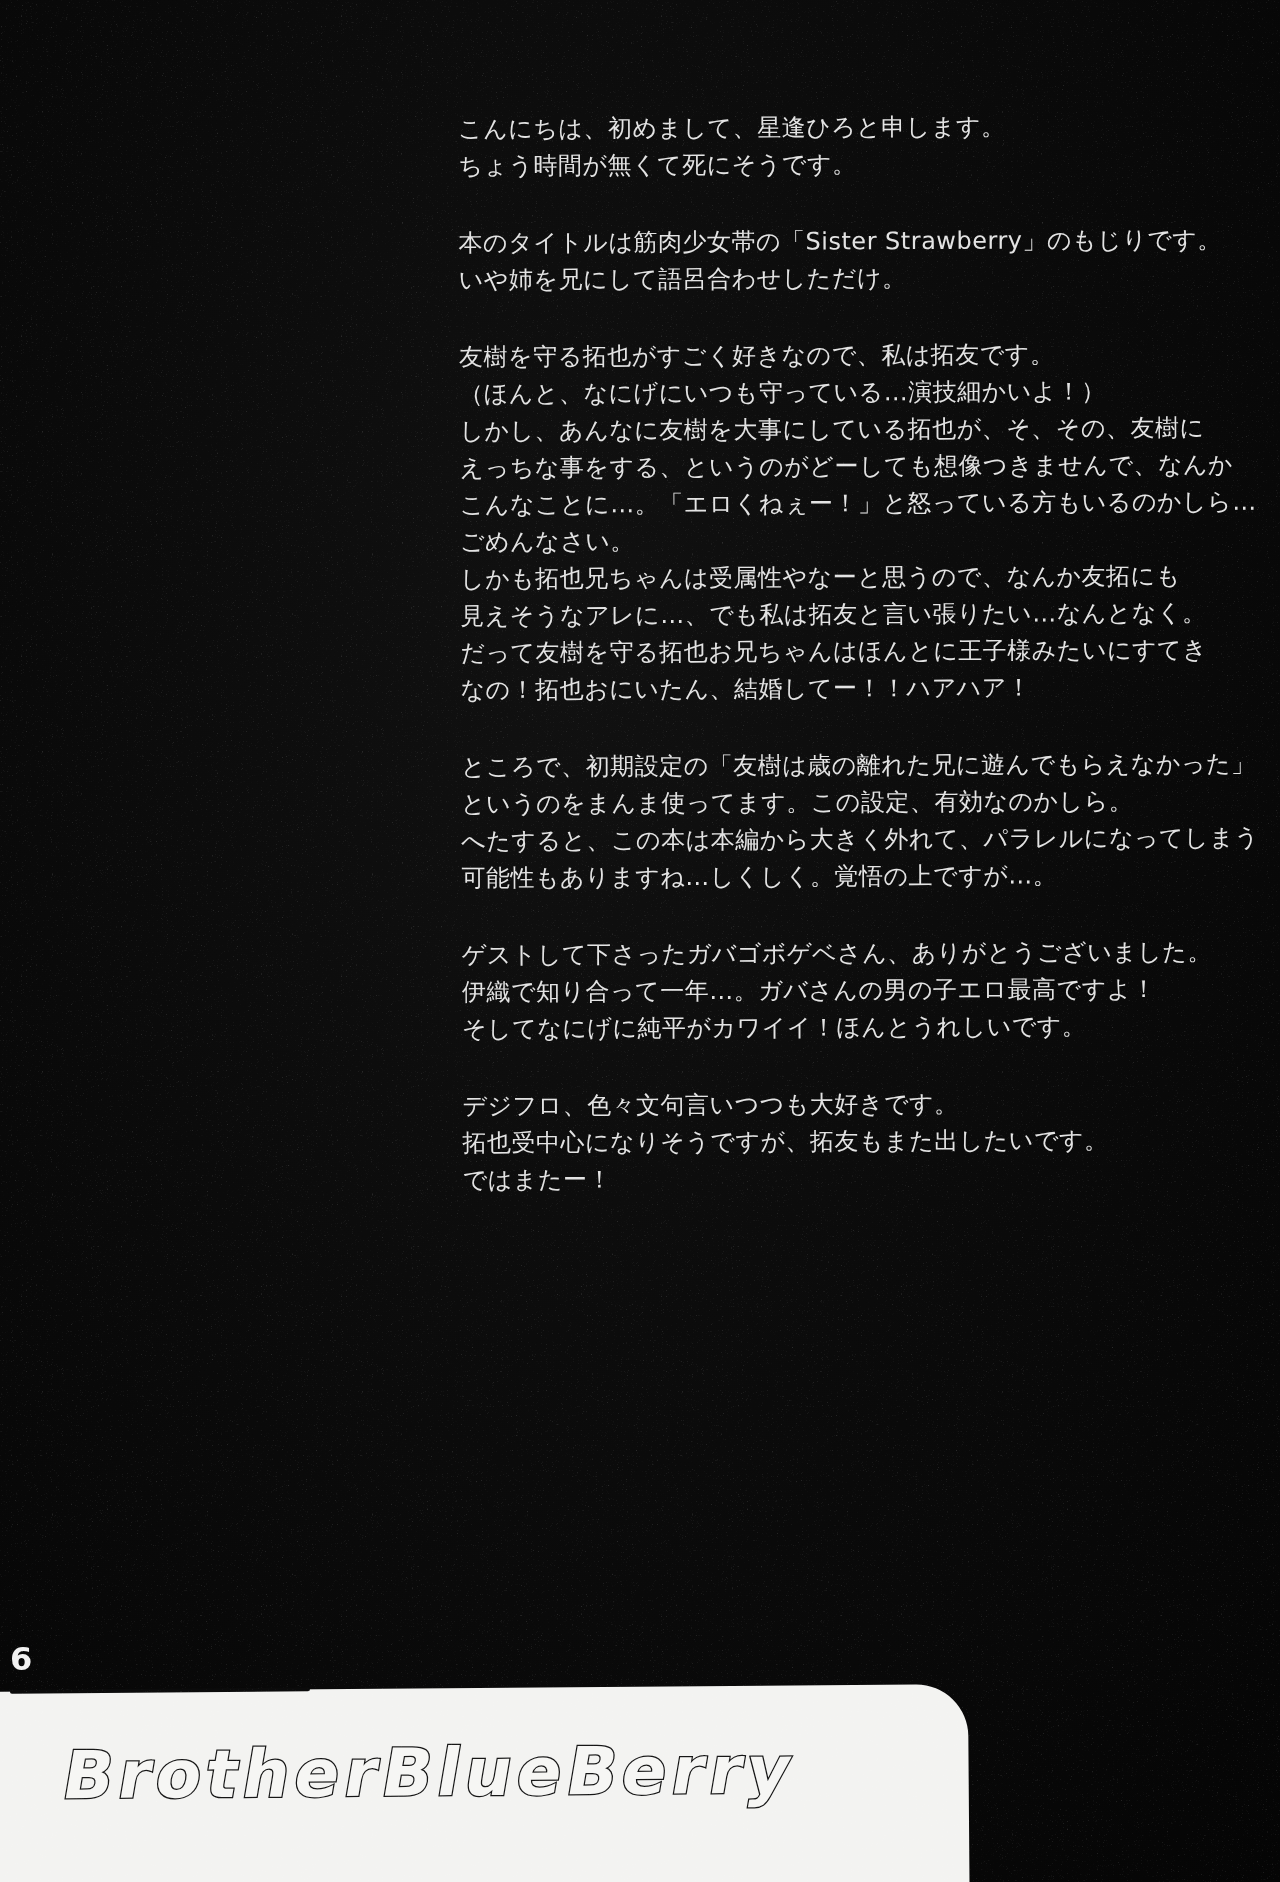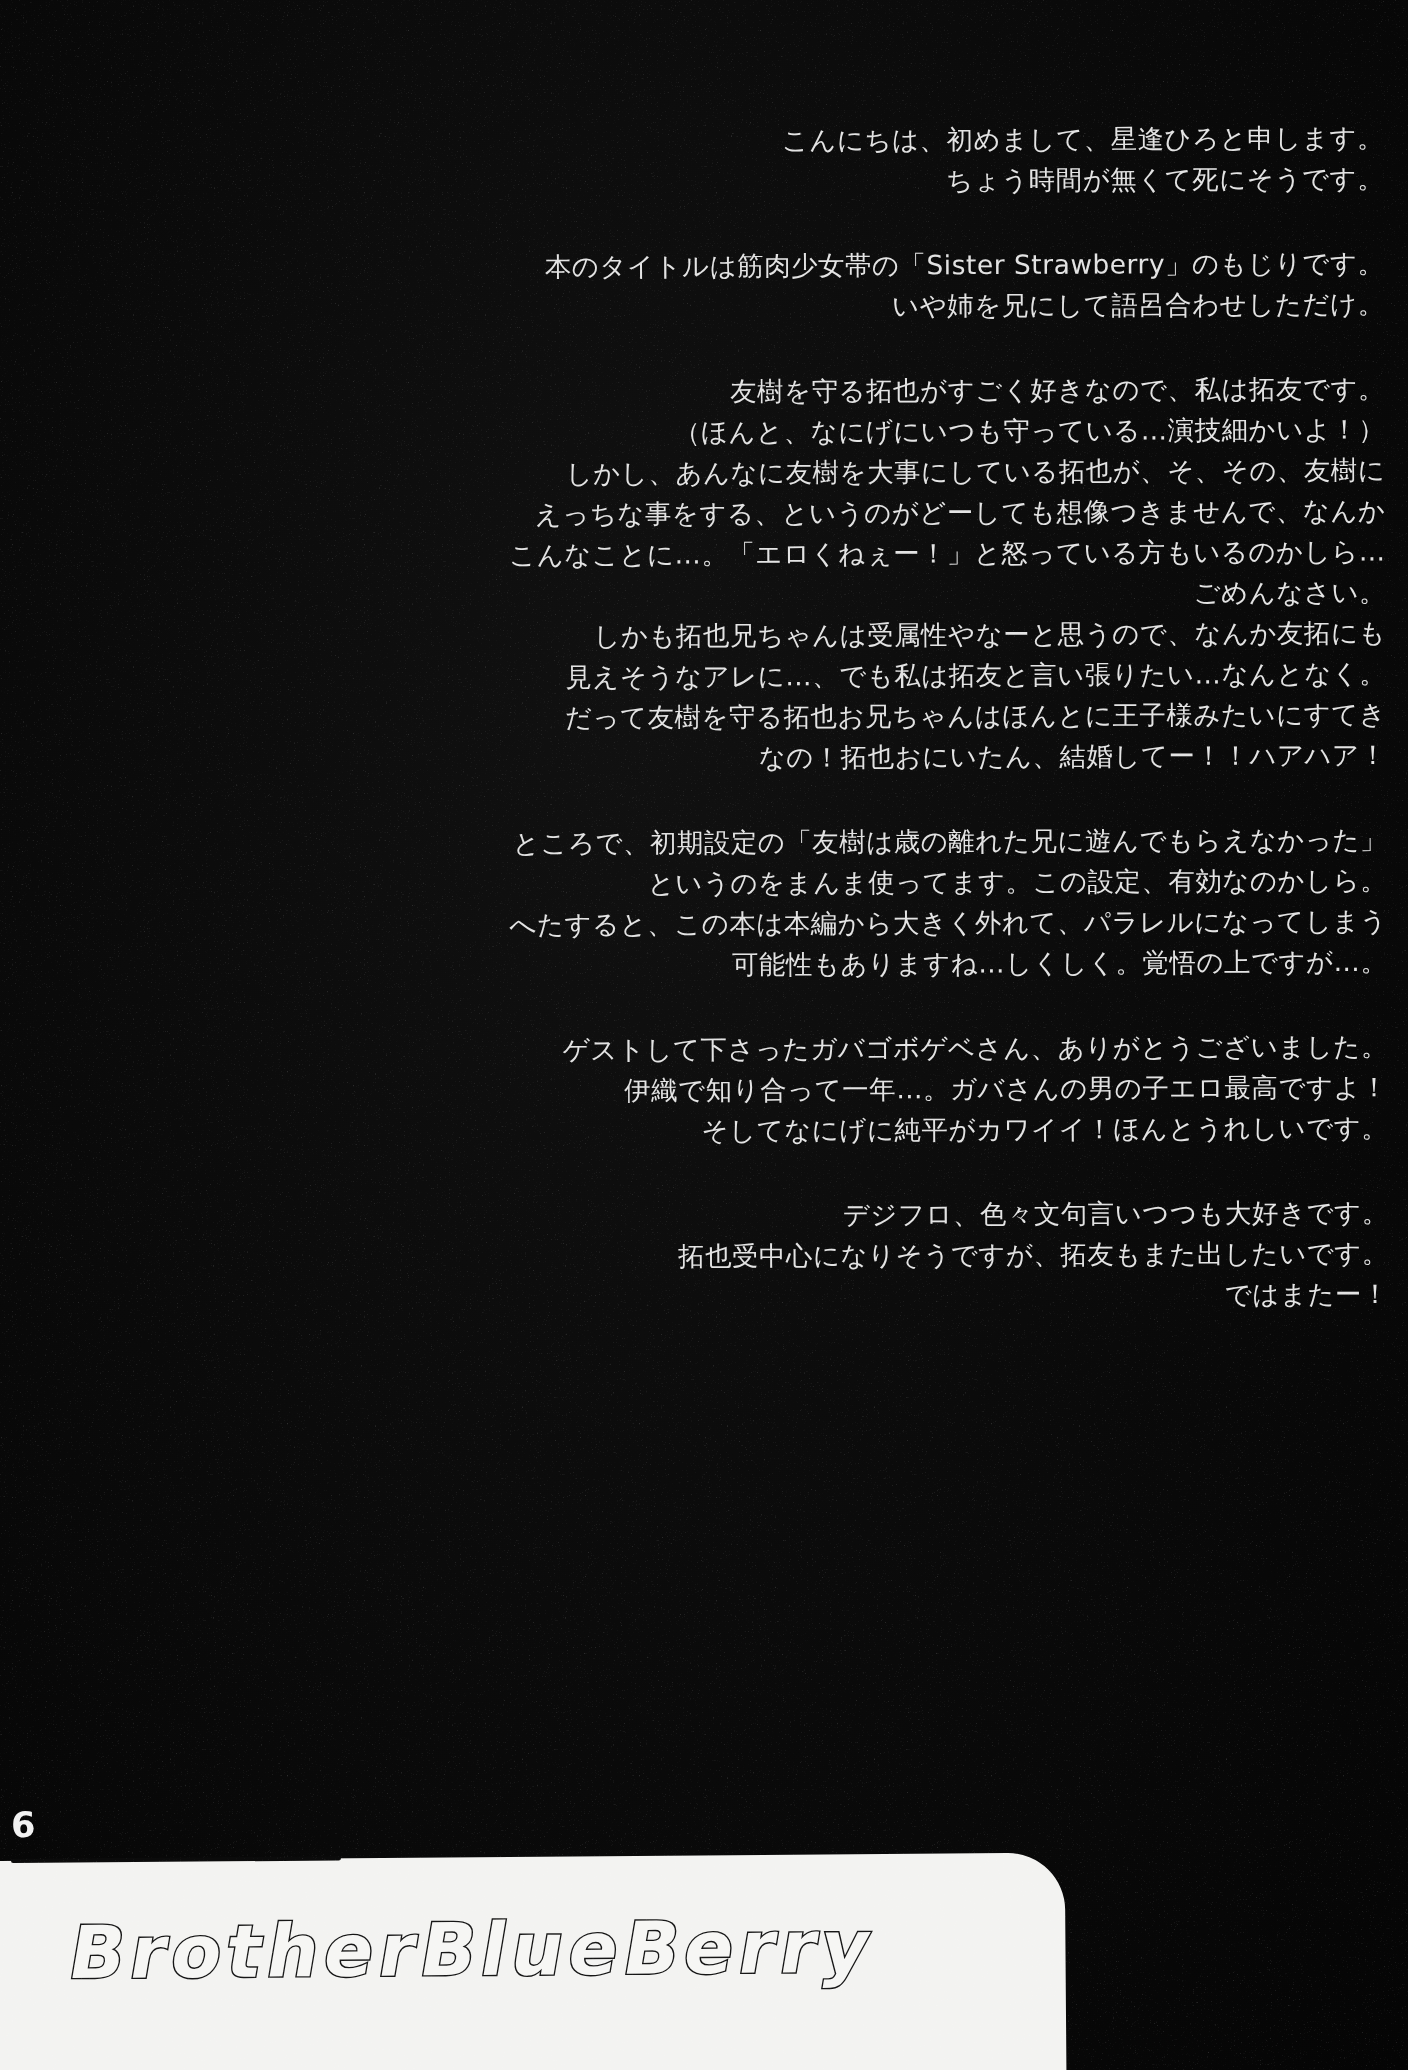--- a/index.html
+++ b/index.html
@@ -7,21 +7,20 @@
     padding: 0;
     background: #000;
   }
   .page {
     position: relative;
     width: 1280px;
     height: 1882px;
     overflow: hidden;
     background: radial-gradient(ellipse at 45% 35%, #111111 0%, #0a0a0a 55%, #050505 100%);
     font-family: "DejaVu Sans", sans-serif;
-    text-align: right;
   }
   .afterword {
     position: absolute;
     left: 458px;
     top: 111px;
     width: 800px;
     color: #e3e3e3;
     font-size: 24px;
     line-height: 37px;
     letter-spacing: 0.5px;

